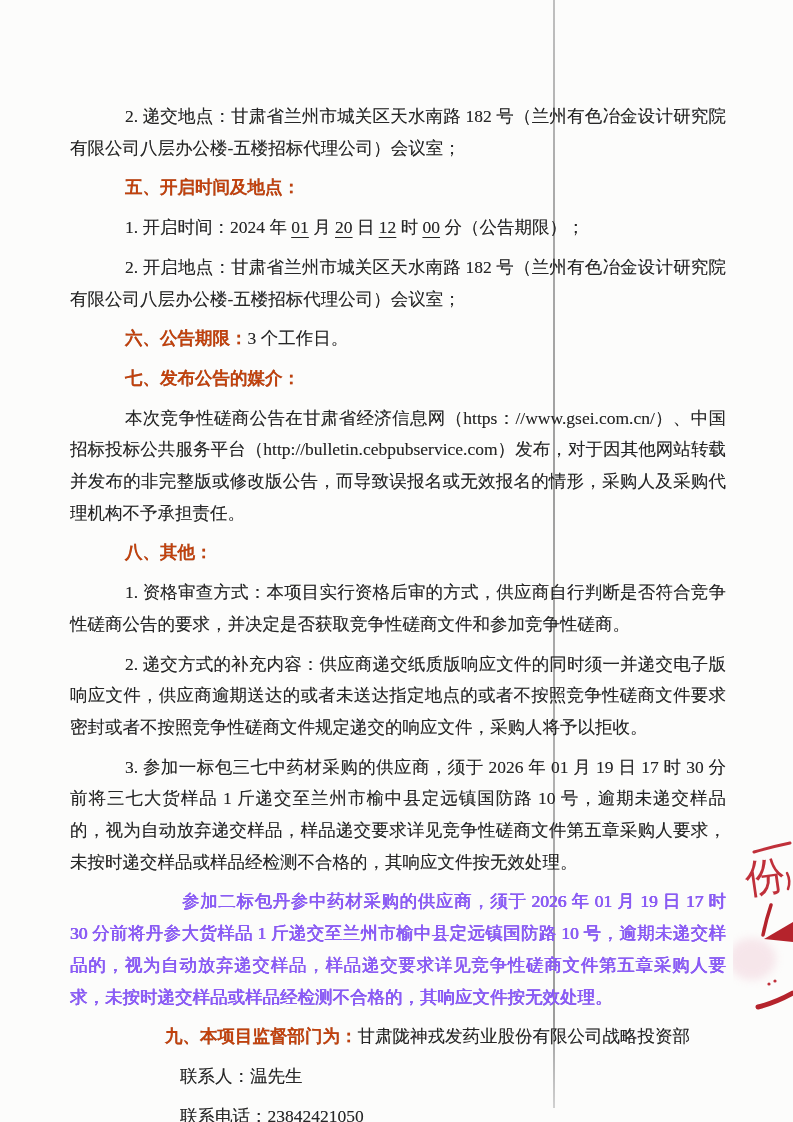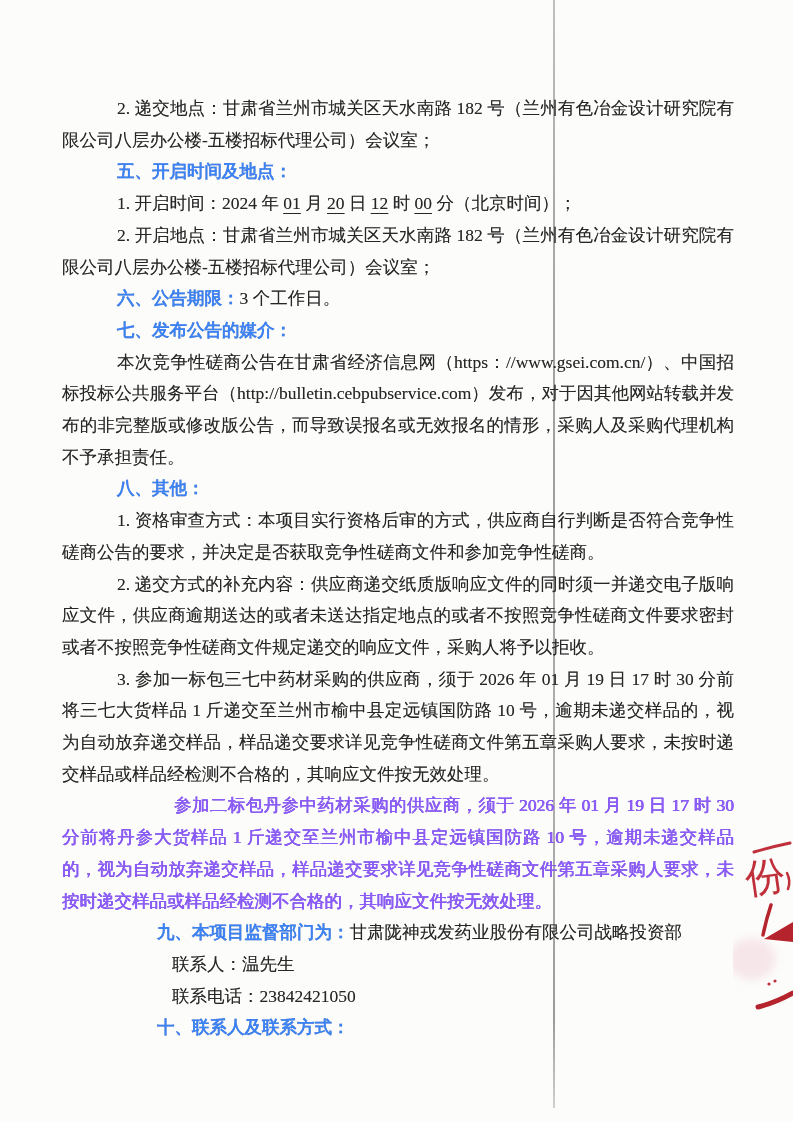--- a/index.html
+++ b/index.html
@@ -35,28 +35,28 @@
     left: 62px;
     top: 93px;
     width: 672px;
     font-size: 17.5px;
     line-height: 31.7px;
     color: #262626;
     text-align: justify;
     text-shadow: 0 0 0.5px rgba(40,40,40,0.4);
   }
   .para {
-    margin: 0;
+    margin: 8px;
     text-indent: 55px;
     font-family: Liberation Serif, serif;
   }
   .para.indent-pkg2 { text-indent: 112px; }
   .para.indent-head9 { text-indent: 95px; }
   .para.indent-contact { text-indent: 110px; }
-  .b { font-weight: bold; color: #3b82f6; }
+  .b { font-weight: bold; color: #c2410c; }
   
   .thick {
     text-shadow: 0.4px 0 0 currentColor, -0.2px 0 0 currentColor, 0 0 0.5px rgba(40,40,40,0.4);
     color: #8b5cf6;
   }
   .u {
     text-decoration: underline;
     text-underline-offset: 4px;
   }
   .red-marks {
@@ -73,21 +73,21 @@
 <div class="page">
 
   <div class="fold-line"></div>
 
   <div class="doc">
 
     <p class="para">2. 递交地点：甘肃省兰州市城关区天水南路 182 号（兰州有色冶金设计研究院有限公司八层办公楼-五楼招标代理公司）会议室；</p>
 
     <p class="para b">五、开启时间及地点：</p>
 
-    <p class="para"><span>1. 开启时间：2024 年 </span><span class="u">01</span><span> 月 </span><span class="u">20</span><span> 日 </span><span class="u">12</span><span> 时 </span><span class="u">00</span><span> 分（北京时间）；</span></p>
+    <p class="para"><span>1. 开启时间：2024 年 </span><span class="u">01</span><span> 月 </span><span class="u">20</span><span> 日 </span><span class="u">12</span><span> 时 </span><span class="u">00</span><span> 分（公告期限）；</span></p>
 
     <p class="para">2. 开启地点：甘肃省兰州市城关区天水南路 182 号（兰州有色冶金设计研究院有限公司八层办公楼-五楼招标代理公司）会议室；</p>
 
     <p class="para"><span class="b">六、公告期限：</span><span>3 个工作日。</span></p>
 
     <p class="para b">七、发布公告的媒介：</p>
 
     <p class="para">本次竞争性磋商公告在甘肃省经济信息网（https：//www.gsei.com.cn/）、中国招标投标公共服务平台（http://bulletin.cebpubservice.com）发布，对于因其他网站转载并发布的非完整版或修改版公告，而导致误报名或无效报名的情形，采购人及采购代理机构不予承担责任。</p>
 
     <p class="para b">八、其他：</p>

